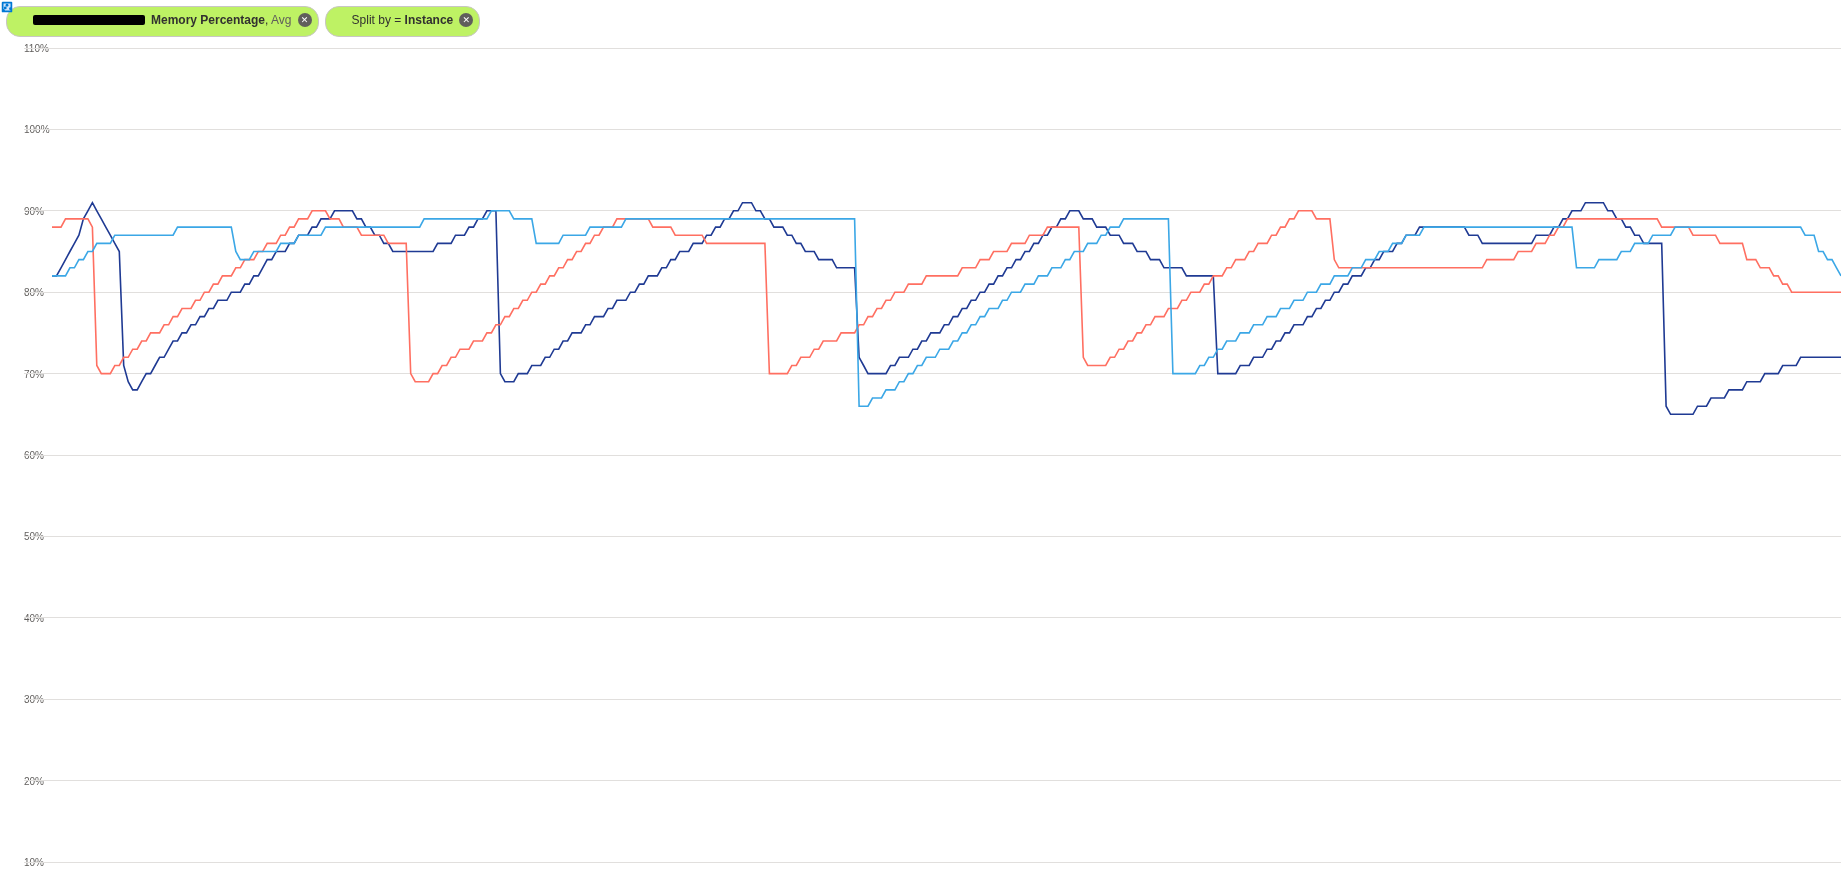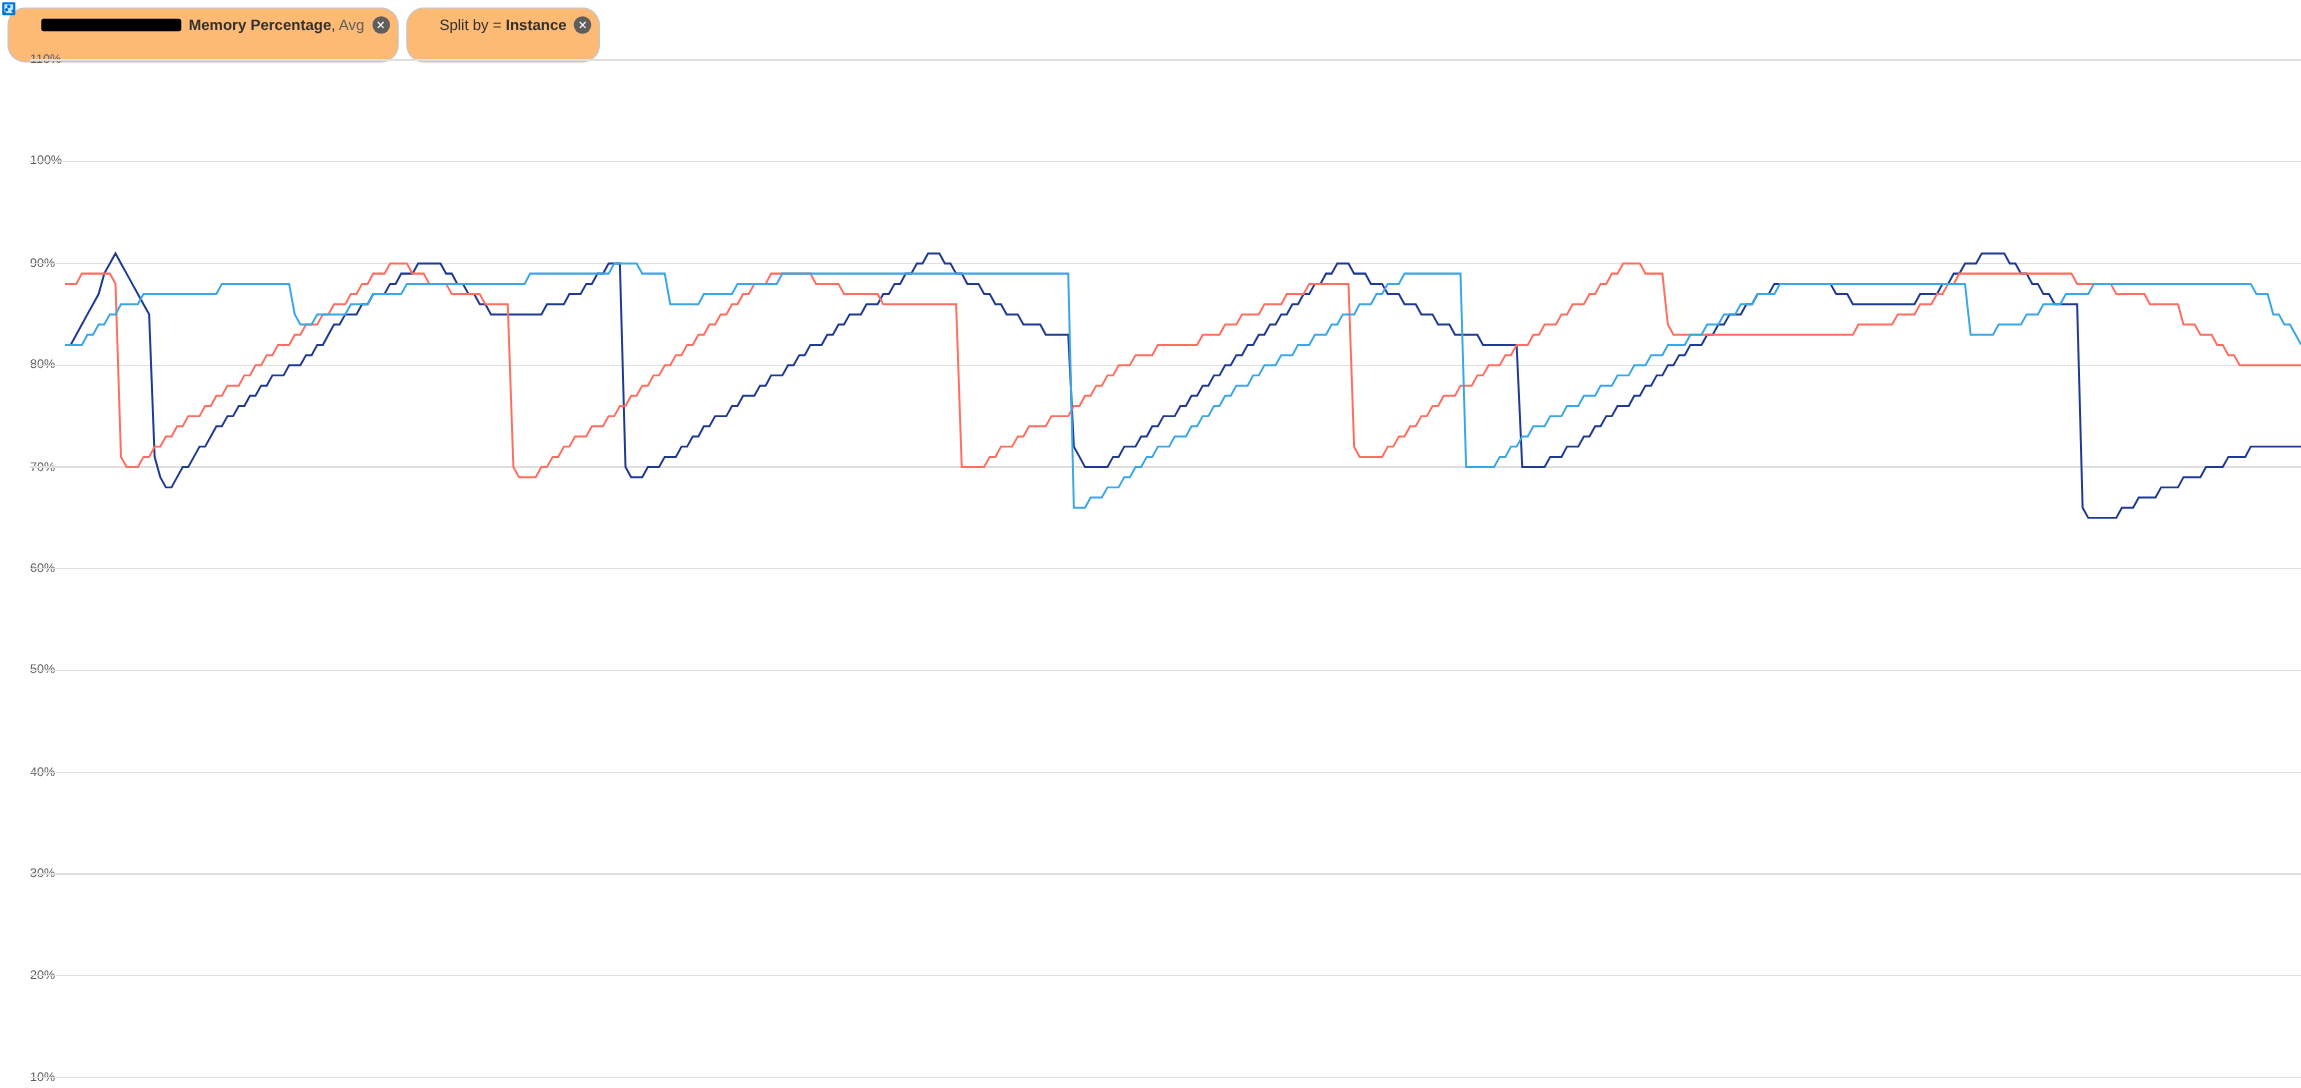--- a/index.html
+++ b/index.html
@@ -1,18 +1,18 @@
 <!DOCTYPE html>
 <html><head>
 <meta charset="utf-8">
 <style>
   html,body{margin:0;padding:0;background:#fff;font-family:"Segoe UI",Arial,sans-serif;font-size:12px;color:#323130}
   .wrap{width:1841px;height:870px;position:relative;overflow:hidden}
   .chips{display:flex;gap:6px;padding:6px 6px 0 6px}
-  .chip{display:inline-flex;align-items:center;gap:6px;border:1px solid #c8c6c4;border-radius:14px;padding:2px 6px 18px 6px;height:22px;background:#fdba74;cursor:pointer}
+  .chip{display:inline-flex;align-items:center;gap:6px;border:1px solid #c8c6c4;border-radius:14px;padding:2px 6px 5px 6px;height:22px;background:#bef264;cursor:pointer}
   .chip .redacted{display:inline-block;height:10px;background:#000;border-radius:2px}
   .chip .lbl{font-size:12px}
   .chip .lbl b{font-weight:600}
   .chip .agg{color:#605e5c}
   .chip .close{display:inline-flex;align-items:center;justify-content:center;width:14px;height:14px;border-radius:50%;background:#605e5c;color:#fff;font-size:9px;line-height:1;cursor:pointer}
   .ico{display:inline-flex;width:14px;height:14px;align-items:center;justify-content:center}
   .plot{position:absolute;left:0;right:0;top:40px;bottom:0}
   .ylab{position:absolute;left:6px;font-size:10px;color:#605e5c;transform:translateY(-50%)}
   svg{position:absolute;inset:0}
   .grid line{stroke:#e1dfdd;stroke-width:1;shape-rendering:crispEdges}

